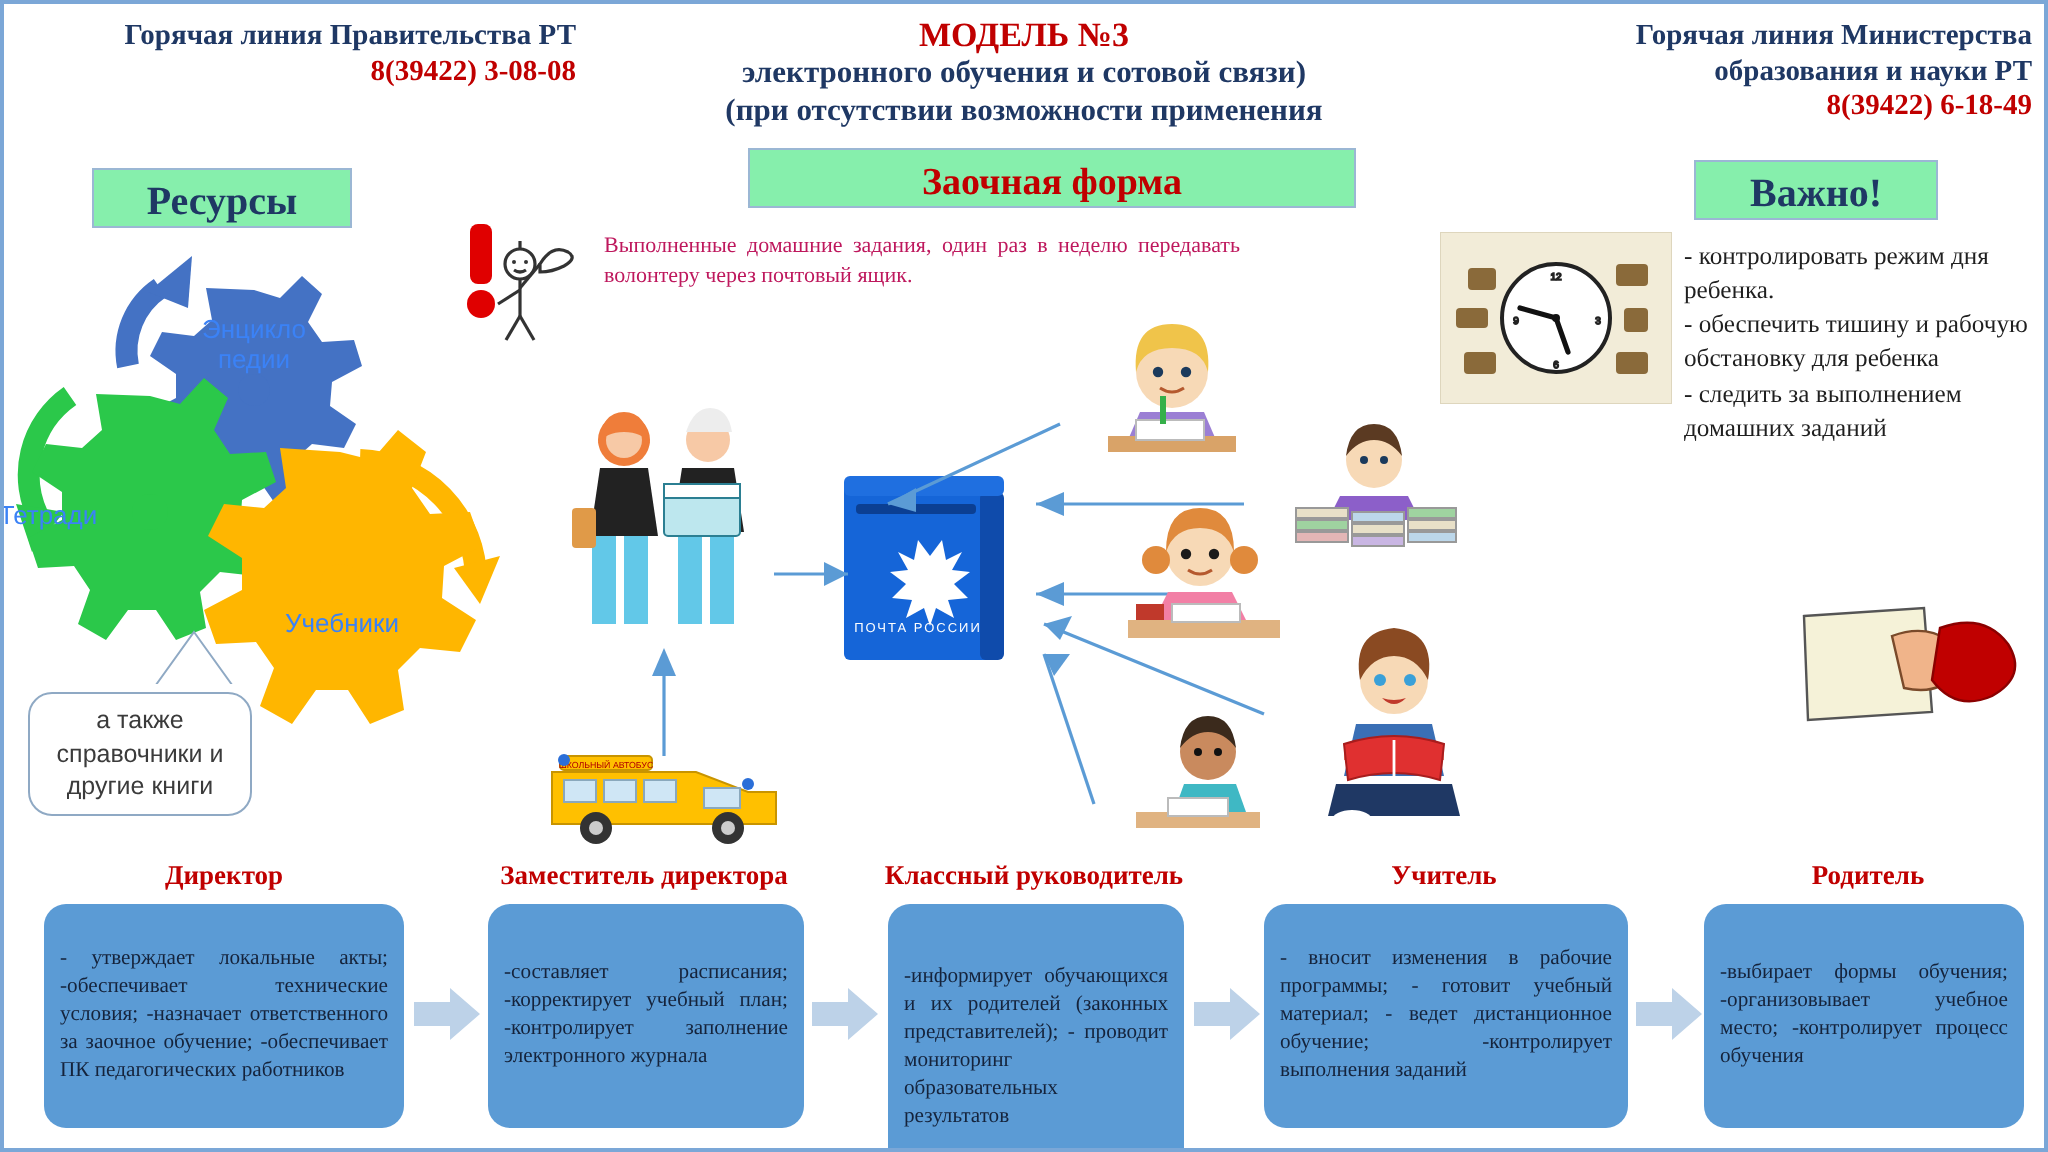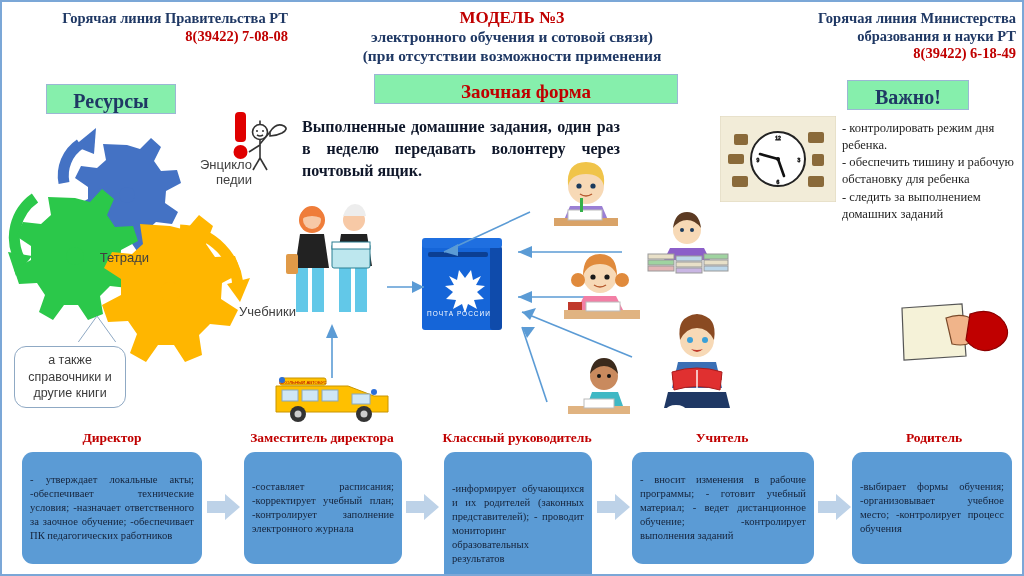--- a/index.html
+++ b/index.html
@@ -12,27 +12,27 @@
            color:#1f3864;text-align:right;line-height:1.22;font-size:14.5px;}
   .hotline .num{color:#c00000;}
   .center-title{text-align:center;font-weight:bold;line-height:1.2;}
   .center-title .m{color:#c00000;font-size:17px;}
   .center-title .sub{color:#1f3864;font-size:15.5px;}
   .boxlabel{border:1px solid #9bb7d4;background:#86efac;text-align:center;
             font-weight:bold;box-sizing:border-box;display:flex;
             align-items:flex-end;justify-content:center;}
   .boxlabel.navy{color:#1f3864;font-size:20px;}
   .boxlabel.red{color:#c00000;font-size:19px;}
-  .note{font-family:"Liberation Serif",serif;color:#0f172a;font-weight:bold;
-        font-size:16px;line-height:1.38;text-align:justify;}
+  .note{font-family:"Liberation Serif",serif;color:#be185d;font-weight:normal;
+        font-size:11px;line-height:1.38;text-align:justify;}
   .rtext{font-family:"Liberation Serif",serif;color:#1f1f1f;font-size:12.6px;
          line-height:1.36;}
   .rtext.just{text-align:justify;}
-  .gear-label{position:absolute;left:0;right:0;text-align:right;
-              font-family:"Liberation Sans",sans-serif;color:#404040;
+  .gear-label{position:absolute;left:0;right:0;text-align:center;
+              font-family:"Liberation Sans",sans-serif;color:#3b82f6;
               font-size:13px;line-height:1.15;}
   .bubble{border:1px solid #8fa9c4;border-radius:12px;background:#fff;
           font-family:"Liberation Sans",sans-serif;font-size:12.5px;
           color:#3b3b3b;text-align:center;line-height:1.35;
           display:flex;align-items:center;justify-content:center;}
   .role-title{position:absolute;text-align:center;color:#c00000;
               font-weight:bold;font-size:13.5px;font-family:"Liberation Serif",serif;}
   .role-box{position:absolute;background:#5b9bd5;border-radius:11px;
             color:#15233b;font-size:10.6px;line-height:1.33;
             font-family:"Liberation Serif",serif;text-align:justify;
@@ -40,21 +40,21 @@
   .role-box div{width:100%;}
   .flowarrow{position:absolute;color:#bdd2e8;}
 </style>
 </head>
 <body>
 
 <div id="page">
 
   <div class="abs hotline" style="left:6px;top:8px;width:280px;">
     <div>Горячая линия Правительства  РТ</div>
-    <div class="num">8(39422) 7-08-08</div>
+    <div class="num">8(39422) 3-08-08</div>
   </div>
 
   <div class="abs center-title" style="left:290px;top:6px;width:440px;">
     <div class="m">МОДЕЛЬ №3</div>
     <div class="sub">электронного обучения и сотовой связи)</div>
     <div class="sub">(при отсутствии возможности применения</div>
   </div>
 
   <div class="abs boxlabel red" style="left:372px;top:72px;width:304px;height:30px;">
     <span>Заочная форма</span>

